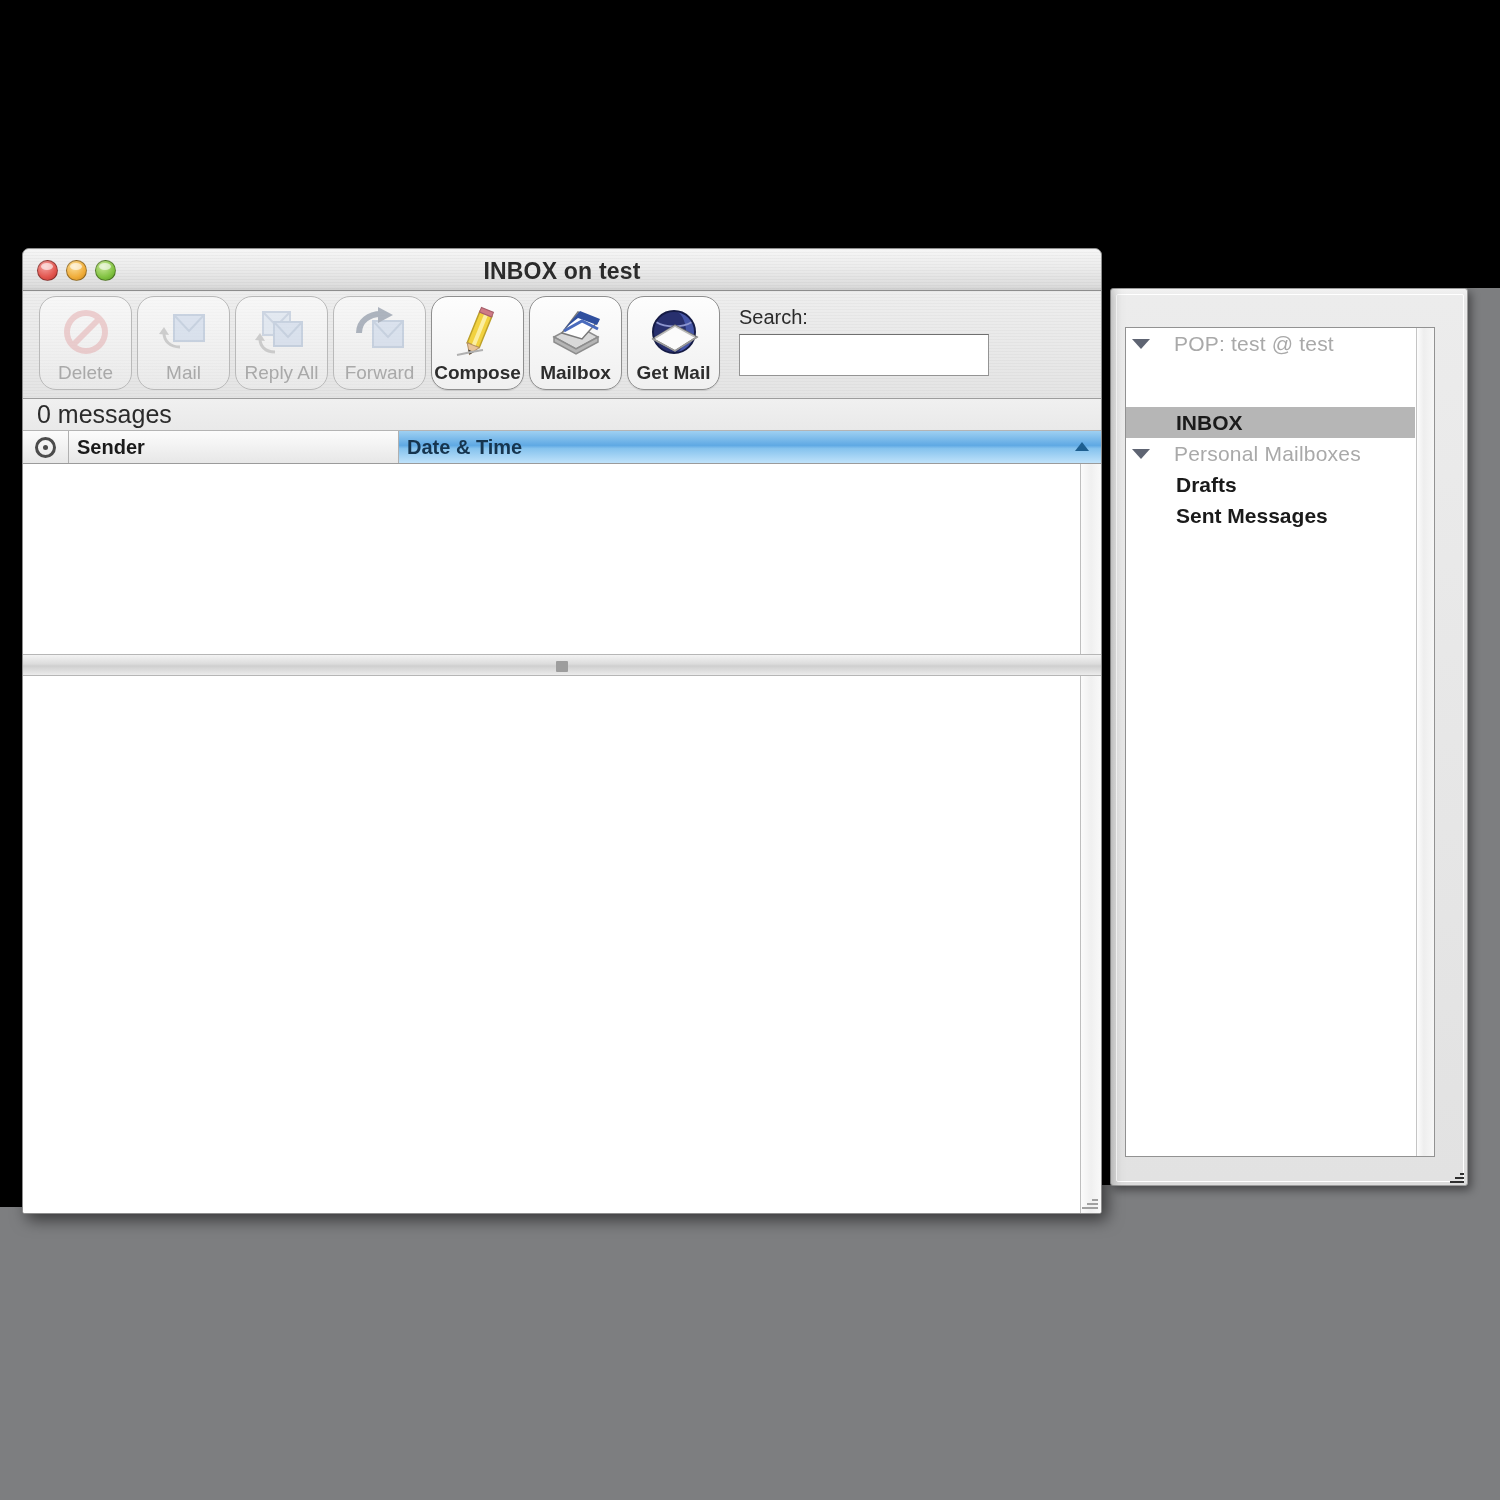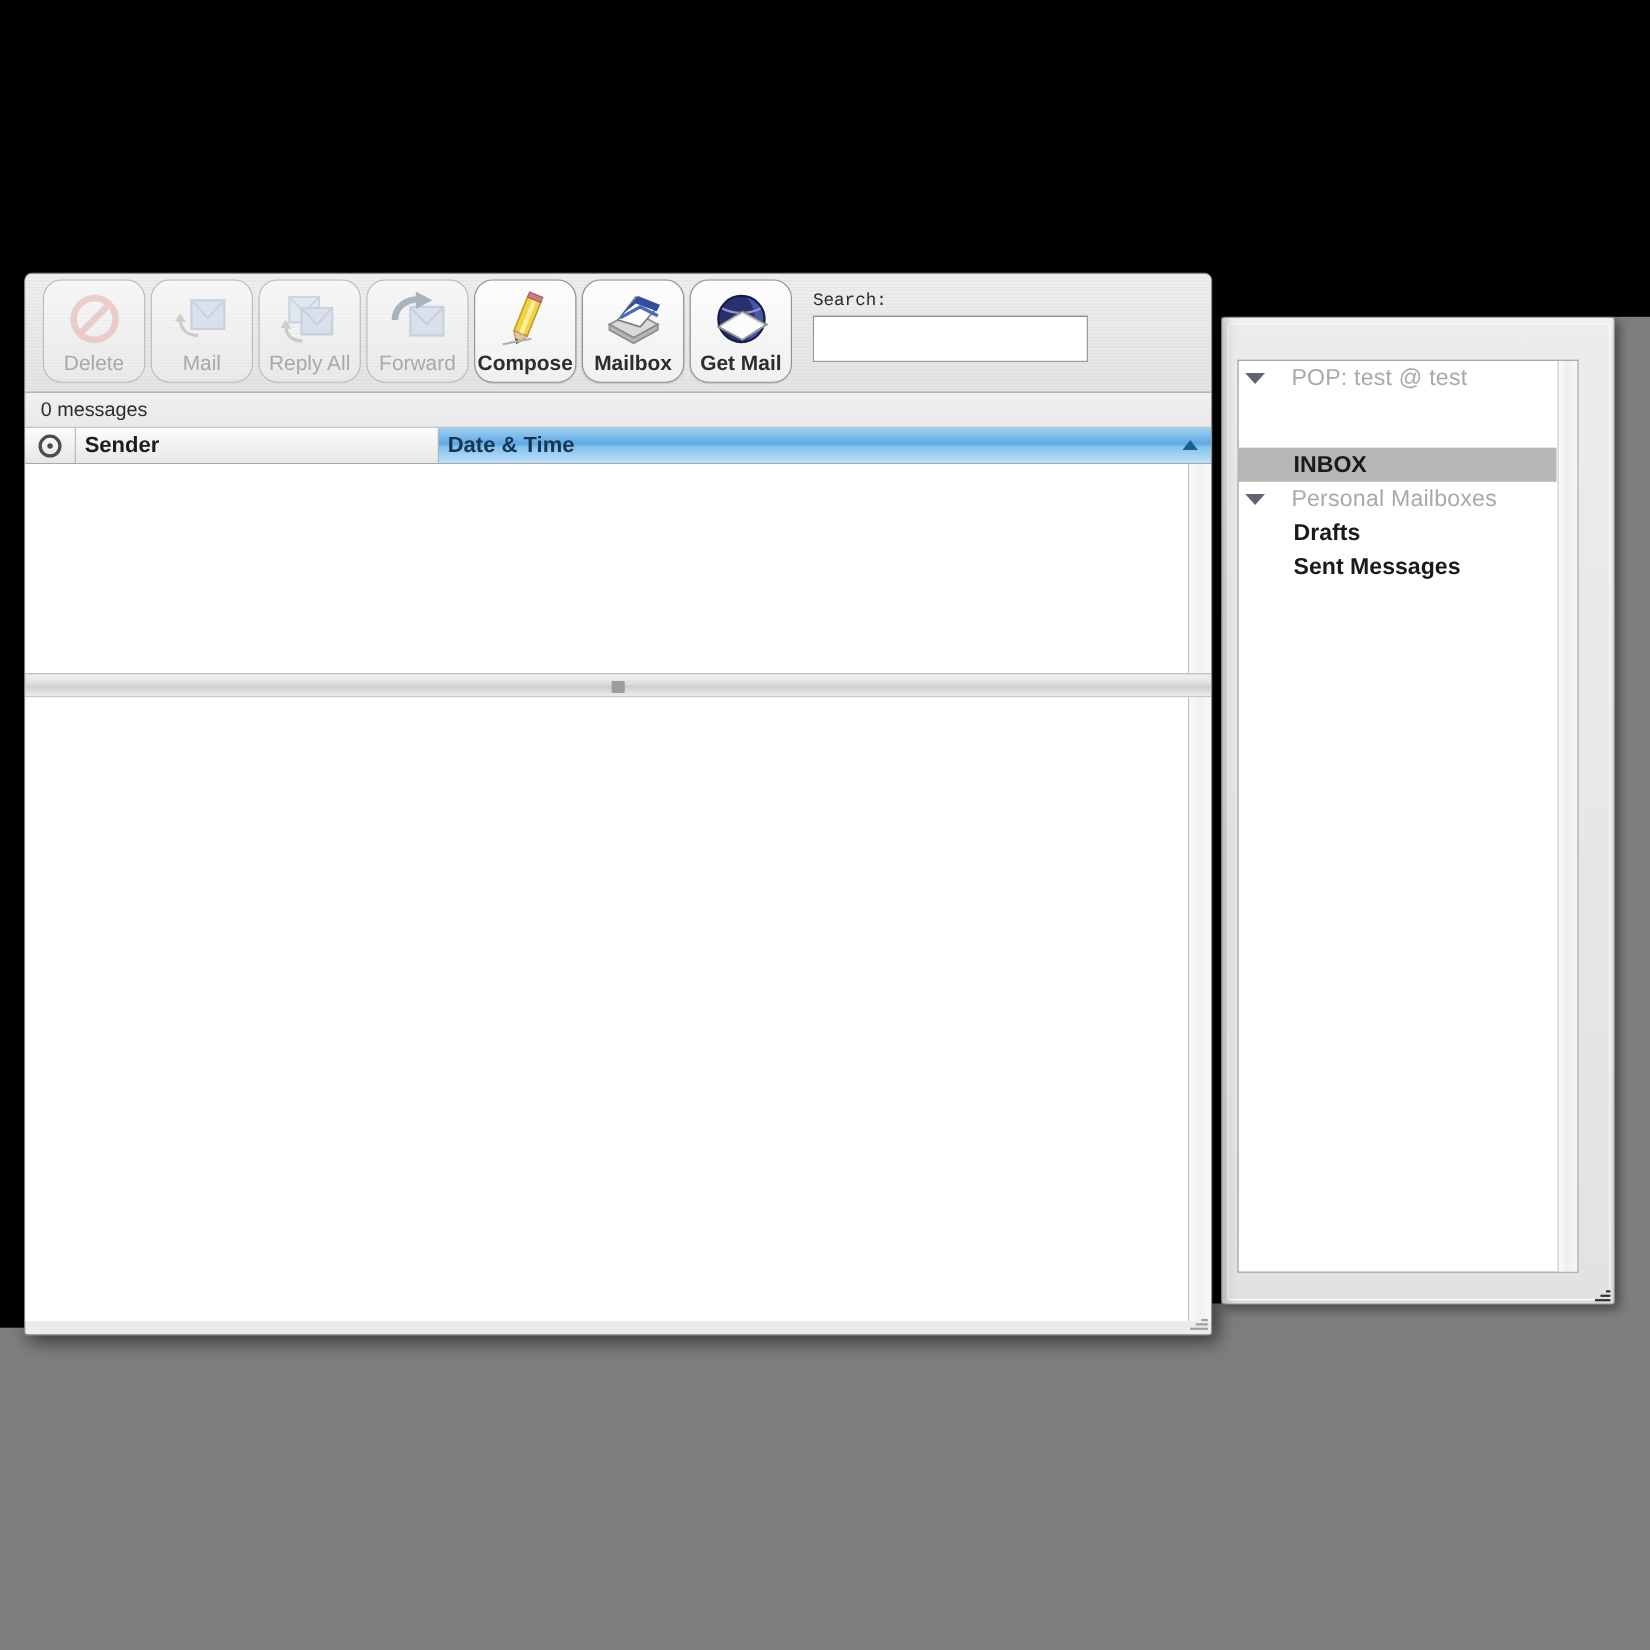--- a/index.html
+++ b/index.html
@@ -228,42 +228,41 @@
   .tbtn.disabled .tlabel { color: #a9a9a9; font-weight: normal; }
   .tbtn.disabled .glyph { opacity: 0.42; }
 
   
   .search-block {
     margin-left: 14px;
     padding-top: 10px;
     width: 262px;
   }
   .search-label {
-    font-size: 16px;
+    font-size: 20px;
     color: #2b2b2b;
     margin-bottom: 5px;
-    font-family: Liberation Mono, monospace;
   }
   .search-field {
     width: 250px; height: 42px;
     background: #ffffff;
     border: 1px solid #949494;
     border-top-color: #6f6f6f;
     font-size: 19px;
     padding: 0 6px;
     outline: none;
     font-family: "Liberation Sans", sans-serif;
   }
 
   
   .count-strip {
     height: 32px;
     background: linear-gradient(to bottom, #f0f0f0, #e9e9e9);
     border-bottom: 1px solid #b4b4b4;
-    font-size: 18px;
+    font-size: 25px;
     color: #2b2b2b;
     display: flex;
     align-items: center;
     padding-left: 14px;
   }
 
   
   .col-head {
     height: 33px;
     display: flex;
@@ -420,20 +419,28 @@
 
     <div class="mbox-resize">
       <i style="width:14px; bottom:0px;"></i>
       <i style="width:9px;  bottom:4px;"></i>
       <i style="width:4px;  bottom:8px;"></i>
     </div>
   </div>
 
   <div class="main-window">
 
+    <div class="titlebar">
+      <div class="lights">
+        <div class="light red"></div>
+        <div class="light yellow"></div>
+        <div class="light green"></div>
+      </div>
+      <div class="win-title">INBOX on test</div>
+    </div>
 
     <div class="toolbar">
 
       <div class="tbtn disabled">
         <span class="glyph">
           <svg width="50" height="50" viewBox="0 0 50 50">
             <circle cx="25" cy="25" r="19" fill="none" stroke="#e09a9c" stroke-width="6"></circle>
             <line x1="12" y1="38" x2="38" y2="12" stroke="#e09a9c" stroke-width="6"></line>
           </svg>
         </span>

